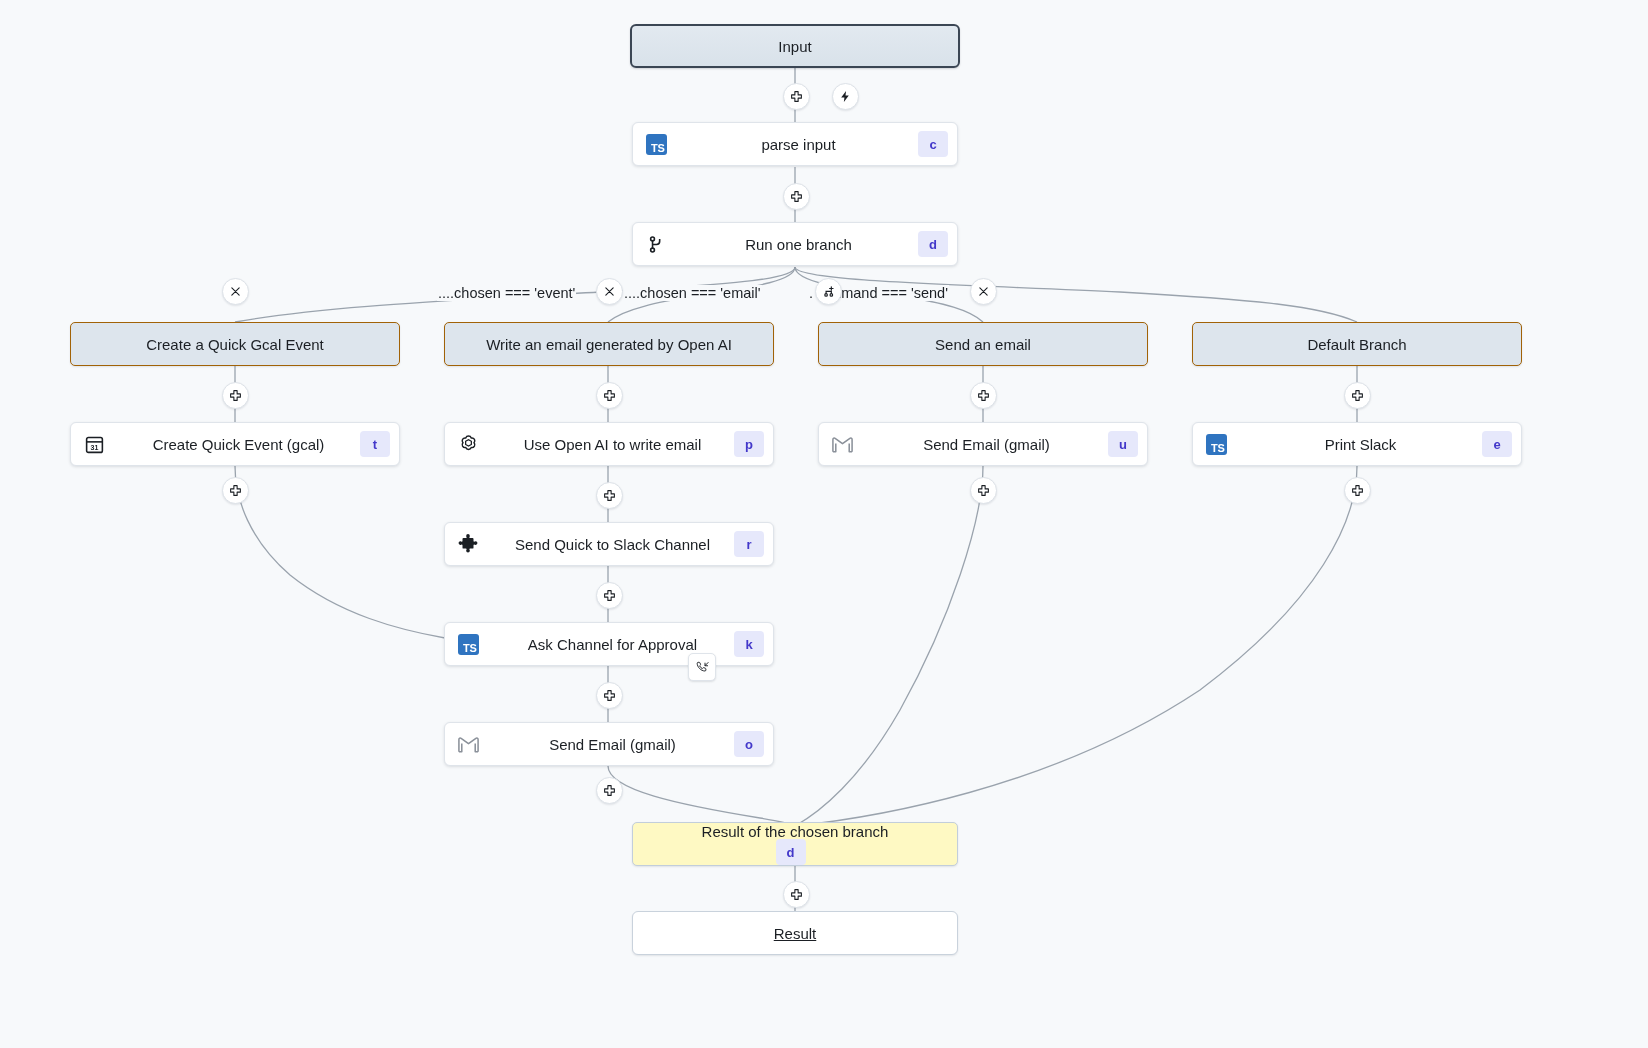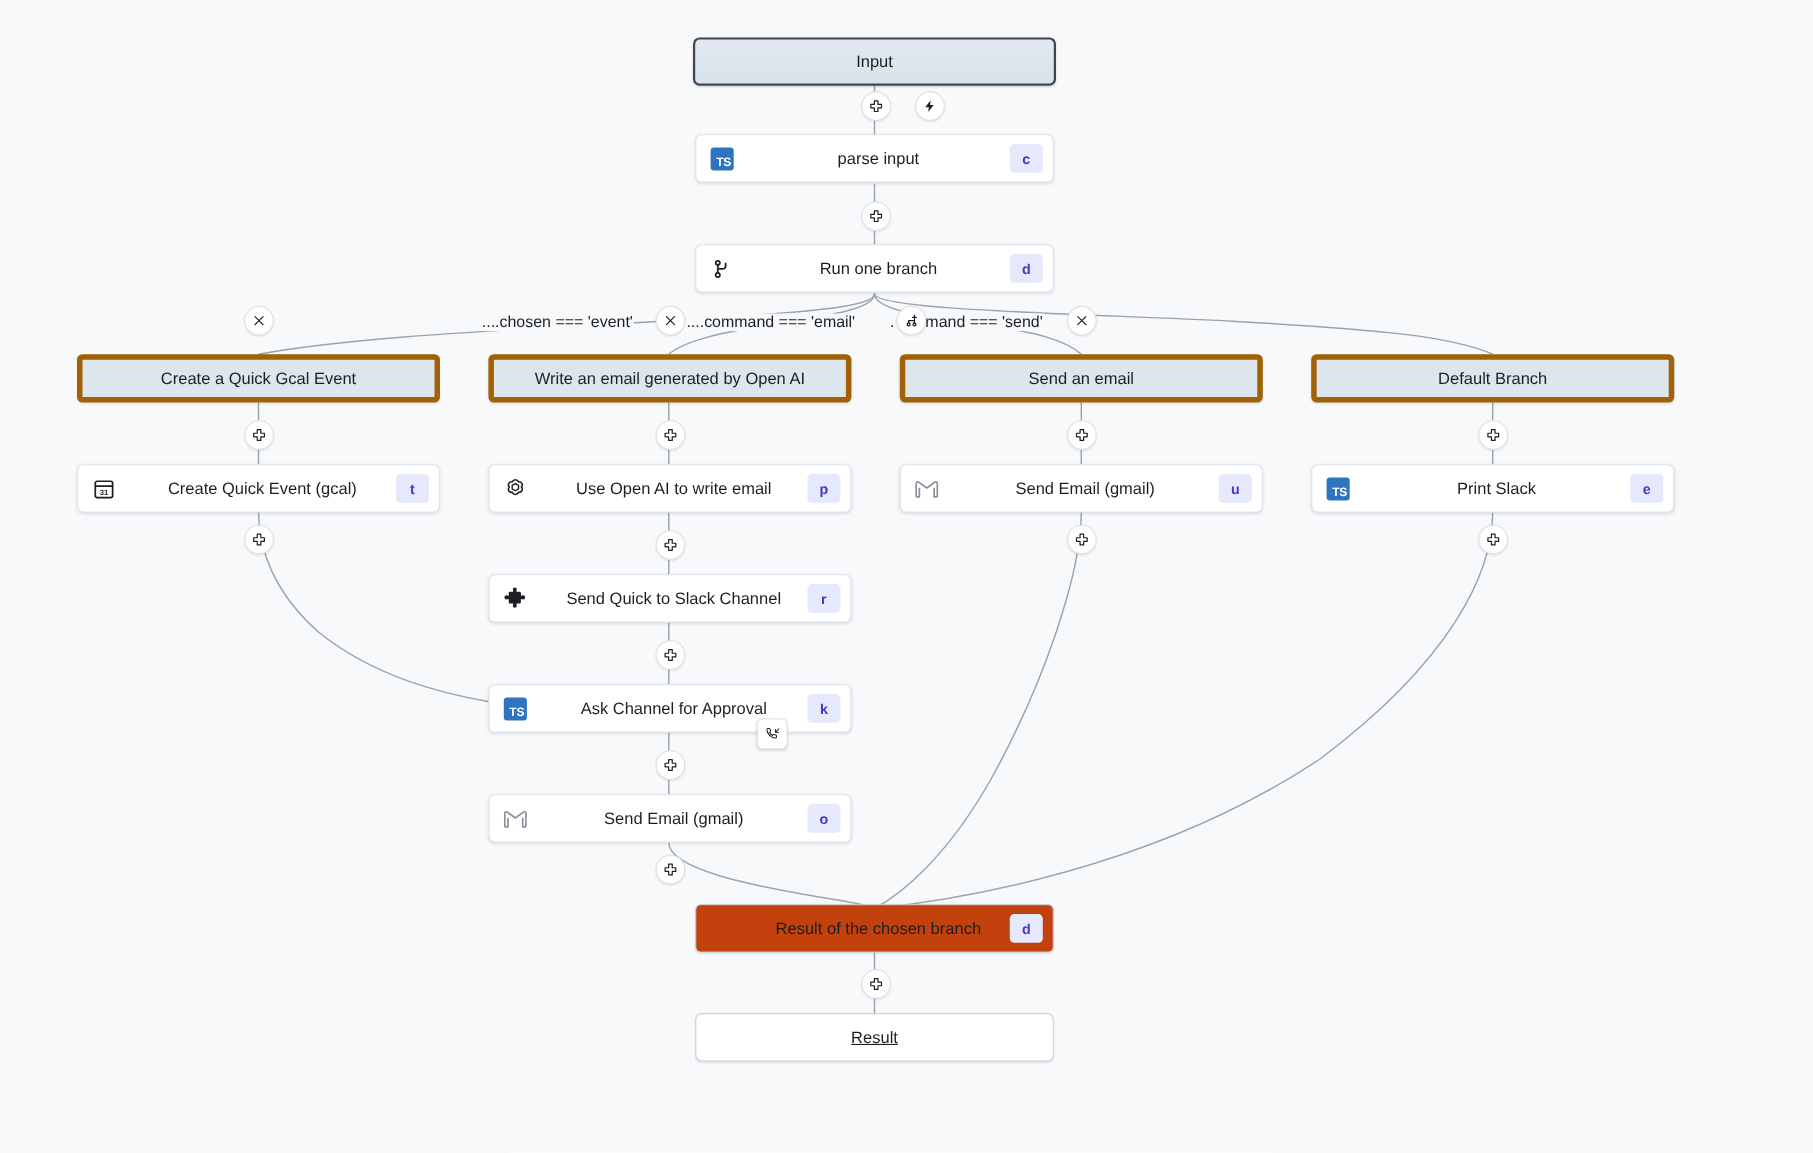--- a/index.html
+++ b/index.html
@@ -34,43 +34,43 @@
     font-size: 15px;
     color: #1b1f24;
   }
 
   
   .node.terminal {
     background: linear-gradient(180deg,#e2e9f0 0%, #d9e2ea 100%);
     border: 2px solid #3b4654;
     box-shadow: 0 1px 2px rgba(20,30,45,.18);
     justify-content: center;
-    margin-top: 10px;
   }
   .node.terminal.plain {
     background: #ffffff;
     border: 1px solid #c9d2dc;
     box-shadow: 0 1px 2px rgba(20,30,45,.10);
   }
 
   
   .node.branchbar {
     background: #dde5ed;
-    border: 5px solid #a16207;
+    border: 1px solid #a16207;
     border-radius: 5px;
     justify-content: center;
     box-shadow: 0 1px 2px rgba(20,30,45,.10);
   }
 
   
   .node.collector {
-    background: #c2410c;
+    background: #fef9c3;
     border: 1px solid #c2cedb;
     border-radius: 5px;
     box-shadow: 0 1px 2px rgba(20,30,45,.10);
+    flex-direction: column;
   }
 
   
   .node.step {
     background: #ffffff;
     border: 1px solid #dfe4ea;
     box-shadow: 0 1px 3px rgba(20,30,45,.13);
   }
 
   .node .icon-slot {
@@ -261,21 +261,21 @@
   <div class="handle" style="left:815px; top:278px;">
     <svg width="14" height="14" viewBox="0 0 24 24">
       <circle cx="7" cy="17" r="2.2" fill="none" stroke="#1b1f24" stroke-width="2"></circle>
       <circle cx="16" cy="17" r="2.2" fill="none" stroke="#1b1f24" stroke-width="2"></circle>
       <path d="M7 14.8V11h9v3.8" stroke="#1b1f24" stroke-width="2" fill="none"></path>
       <path d="M16 3v6M13 6h6" stroke="#1b1f24" stroke-width="2" fill="none" stroke-linecap="round"></path>
     </svg>
   </div>
 
   <div class="cond" style="left:437px; top:285px;">....chosen === 'event'</div>
-  <div class="cond" style="left:623px; top:285px;">....command === 'email'</div>
+  <div class="cond" style="left:623px; top:285px;">....chosen === 'email'</div>
   <div class="cond" style="left:808px; top:285px;">. .ommand === 'send'</div>
 
   <div class="node branchbar" style="left:70px; top:322px; width:330px;">
     <span class="title">Create a Quick Gcal Event</span>
   </div>
   <div class="node branchbar" style="left:444px; top:322px; width:330px;">
     <span class="title">Write an email generated by Open AI</span>
   </div>
   <div class="node branchbar" style="left:818px; top:322px; width:330px;">
     <span class="title">Send an email</span>

